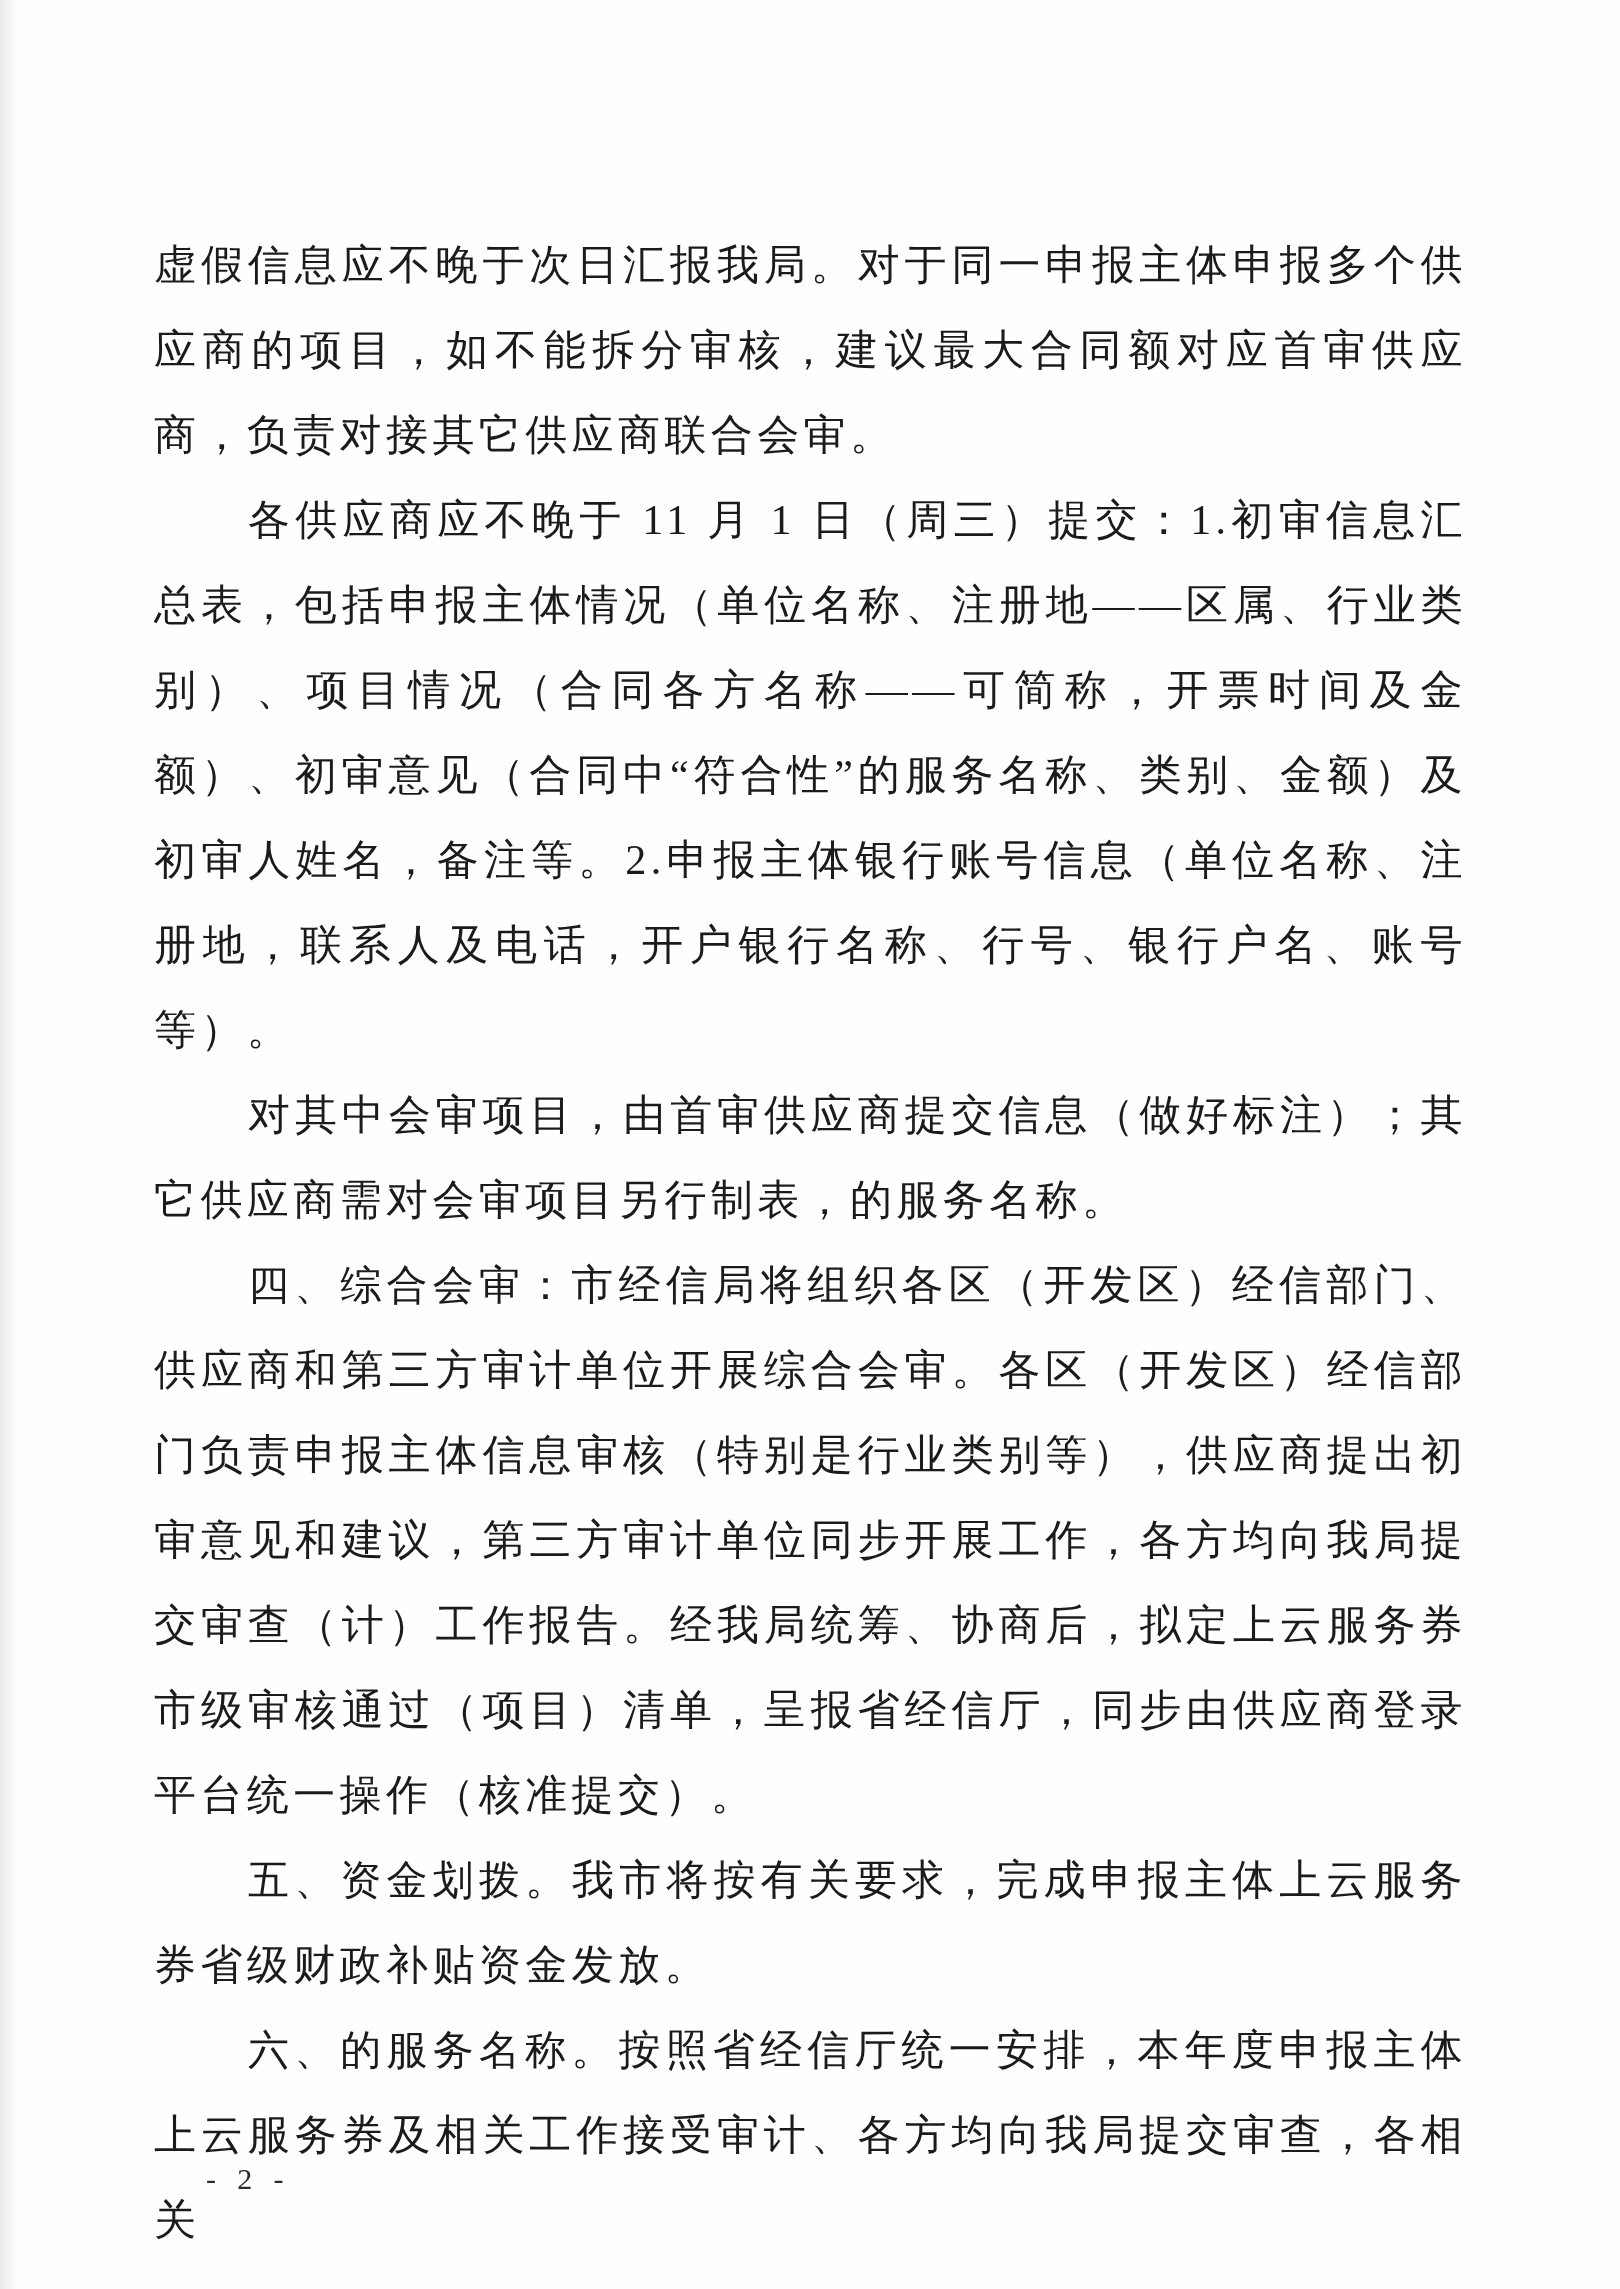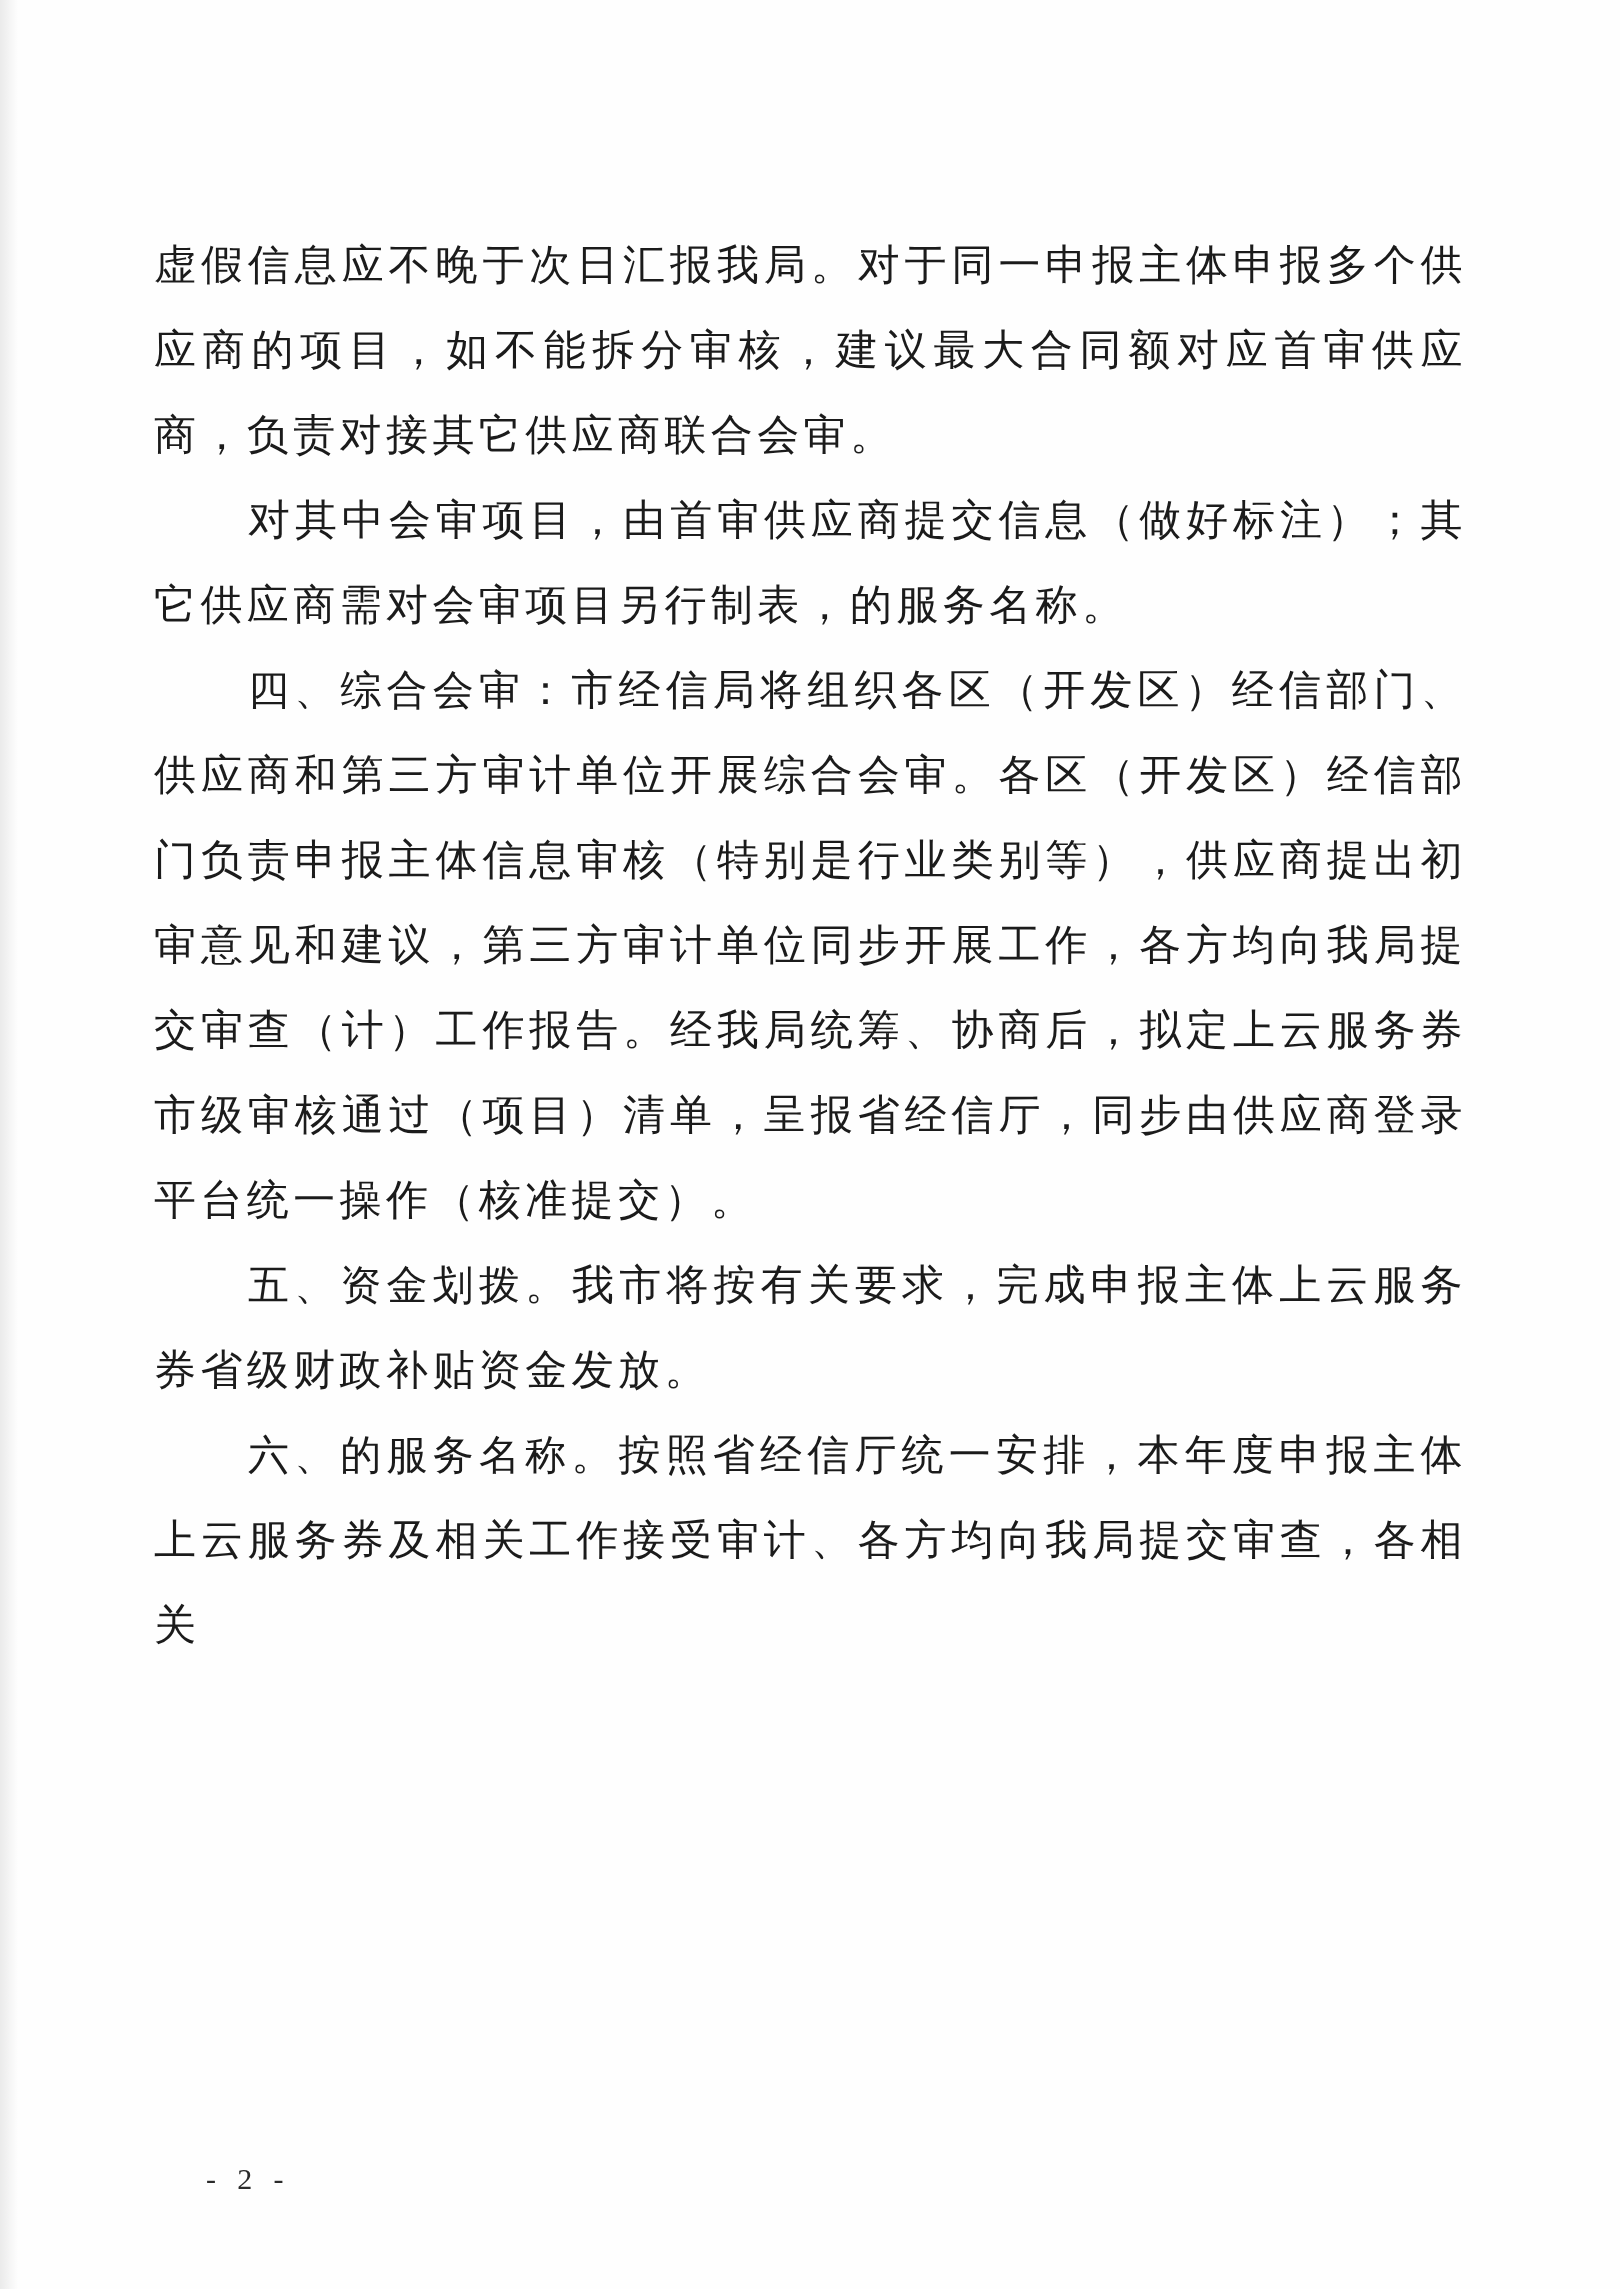--- a/index.html
+++ b/index.html
@@ -59,20 +59,21 @@
     color: #2a2a2a;
     font-family: "Liberation Serif", "DejaVu Serif", serif;
   }
 </style>
 </head>
 <body>
 
 <div class="page">
   <div class="content" id="paragraphs">
       <p class=""><span class="seg">虚假信息应不晚于次日汇报我局。对于同一申报主体申报多个供应商的项目，如不能拆分审核，建议最大合同额对应首审供应商，负责对接其它供应商联合会审。</span></p>
+      <p class="indent"><span class="seg">各供应商应不晚于 11 月 1 日（周三）提交：1.初审信息汇总表，包括申报主体情况（单位名称、注册地——区属、行业类别）、项目情况（合同各方名称——可简称，开票时间及金额）、初审意见（合同中“符合性”的服务名称、类别、金额）及初审人姓名，备注等。2.申报主体银行账号信息（单位名称、注册地，联系人及电话，开户银行名称、行号、银行户名、账号等）。</span></p>
       <p class="indent"><span class="seg">对其中会审项目，由首审供应商提交信息（做好标注）；其它供应商需对会审项目另行制表，的服务名称。</span></p>
       <p class="indent"><span class="seg bold">四、综合会审：</span><span class="seg">市经信局将组织各区（开发区）经信部门、供应商和第三方审计单位开展综合会审。各区（开发区）经信部门负责申报主体信息审核（特别是行业类别等），供应商提出初审意见和建议，第三方审计单位同步开展工作，各方均向我局提交审查（计）工作报告。经我局统筹、协商后，拟定上云服务券市级审核通过（项目）清单，呈报省经信厅，同步由供应商登录平台统一操作（核准提交）。</span></p>
       <p class="indent"><span class="seg bold">五、资金划拨</span><span class="seg">。我市将按有关要求，完成申报主体上云服务券省级财政补贴资金发放。</span></p>
       <p class="indent"><span class="seg bold">六、的服务名称</span><span class="seg">。按照省经信厅统一安排，本年度申报主体上云服务券及相关工作接受审计、各方均向我局提交审查，各相关</span></p>
     </div>
   <div class="footer">- 2 -</div>
 </div>
 
 
 </body></html>

